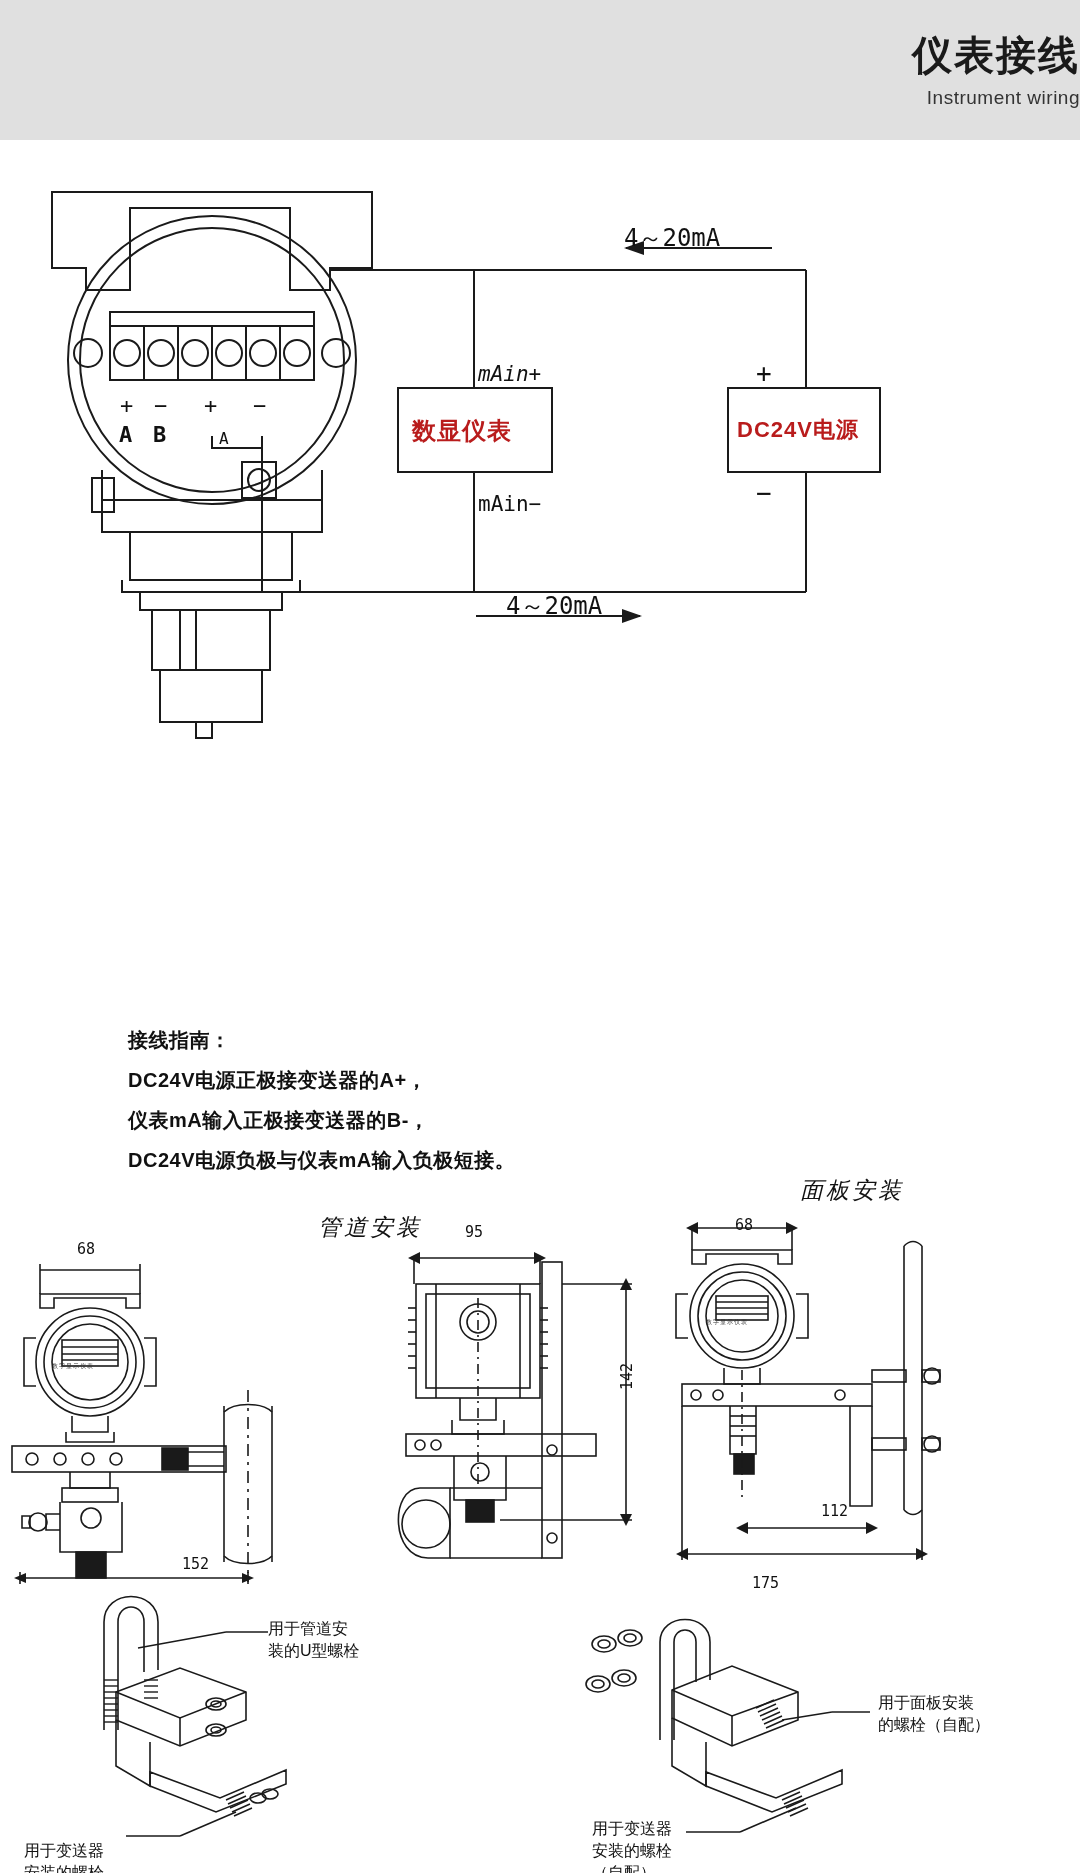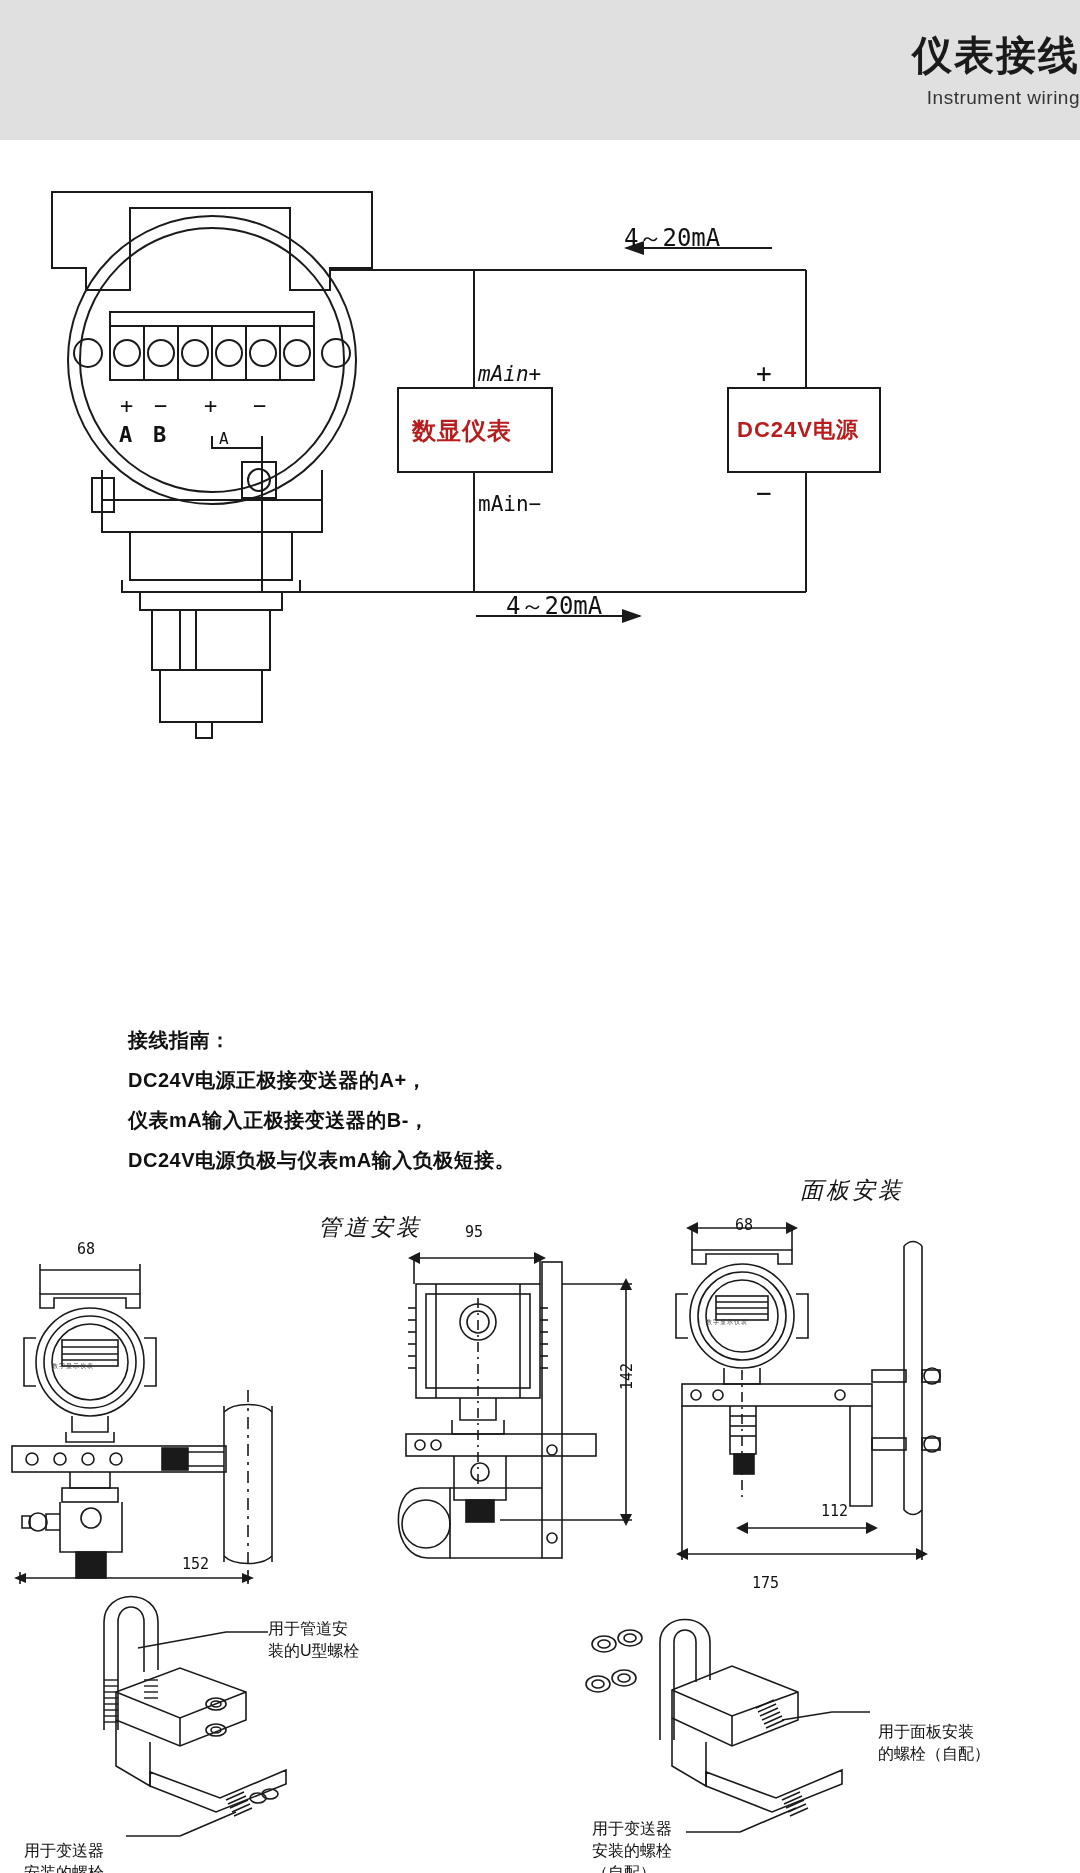--- a/index.html
+++ b/index.html
@@ -499,21 +499,21 @@
       <ellipse cx="38" cy="124" rx="6" ry="4"></ellipse>
       <ellipse cx="64" cy="118" rx="12" ry="8"></ellipse>
       <ellipse cx="64" cy="118" rx="6" ry="4"></ellipse>
 
       <path d="M222 160 L272 152"></path>
       <path d="M272 152 L310 152"></path>
       <path d="M236 248 L180 272"></path>
       <path d="M180 272 L126 272"></path>
     </g>
   </svg>
-  <div class="callout" style="left:878px;top:1552px;margin-top:29px;">用于面板安装
+  <div class="callout" style="left:878px;top:1552px;">用于面板安装
 的螺栓（自配）</div>
   <div class="callout" style="left:592px;top:1678px;">用于变送器
 安装的螺栓
 （自配）</div>
 
   <div style="position:absolute;left:52px;top:1222px;font-size:6px;color:#333;letter-spacing:1px;">数字显示仪表</div>
   <div style="position:absolute;left:706px;top:1178px;font-size:6px;color:#333;letter-spacing:1px;">数字显示仪表</div>
 
 </div>
 

